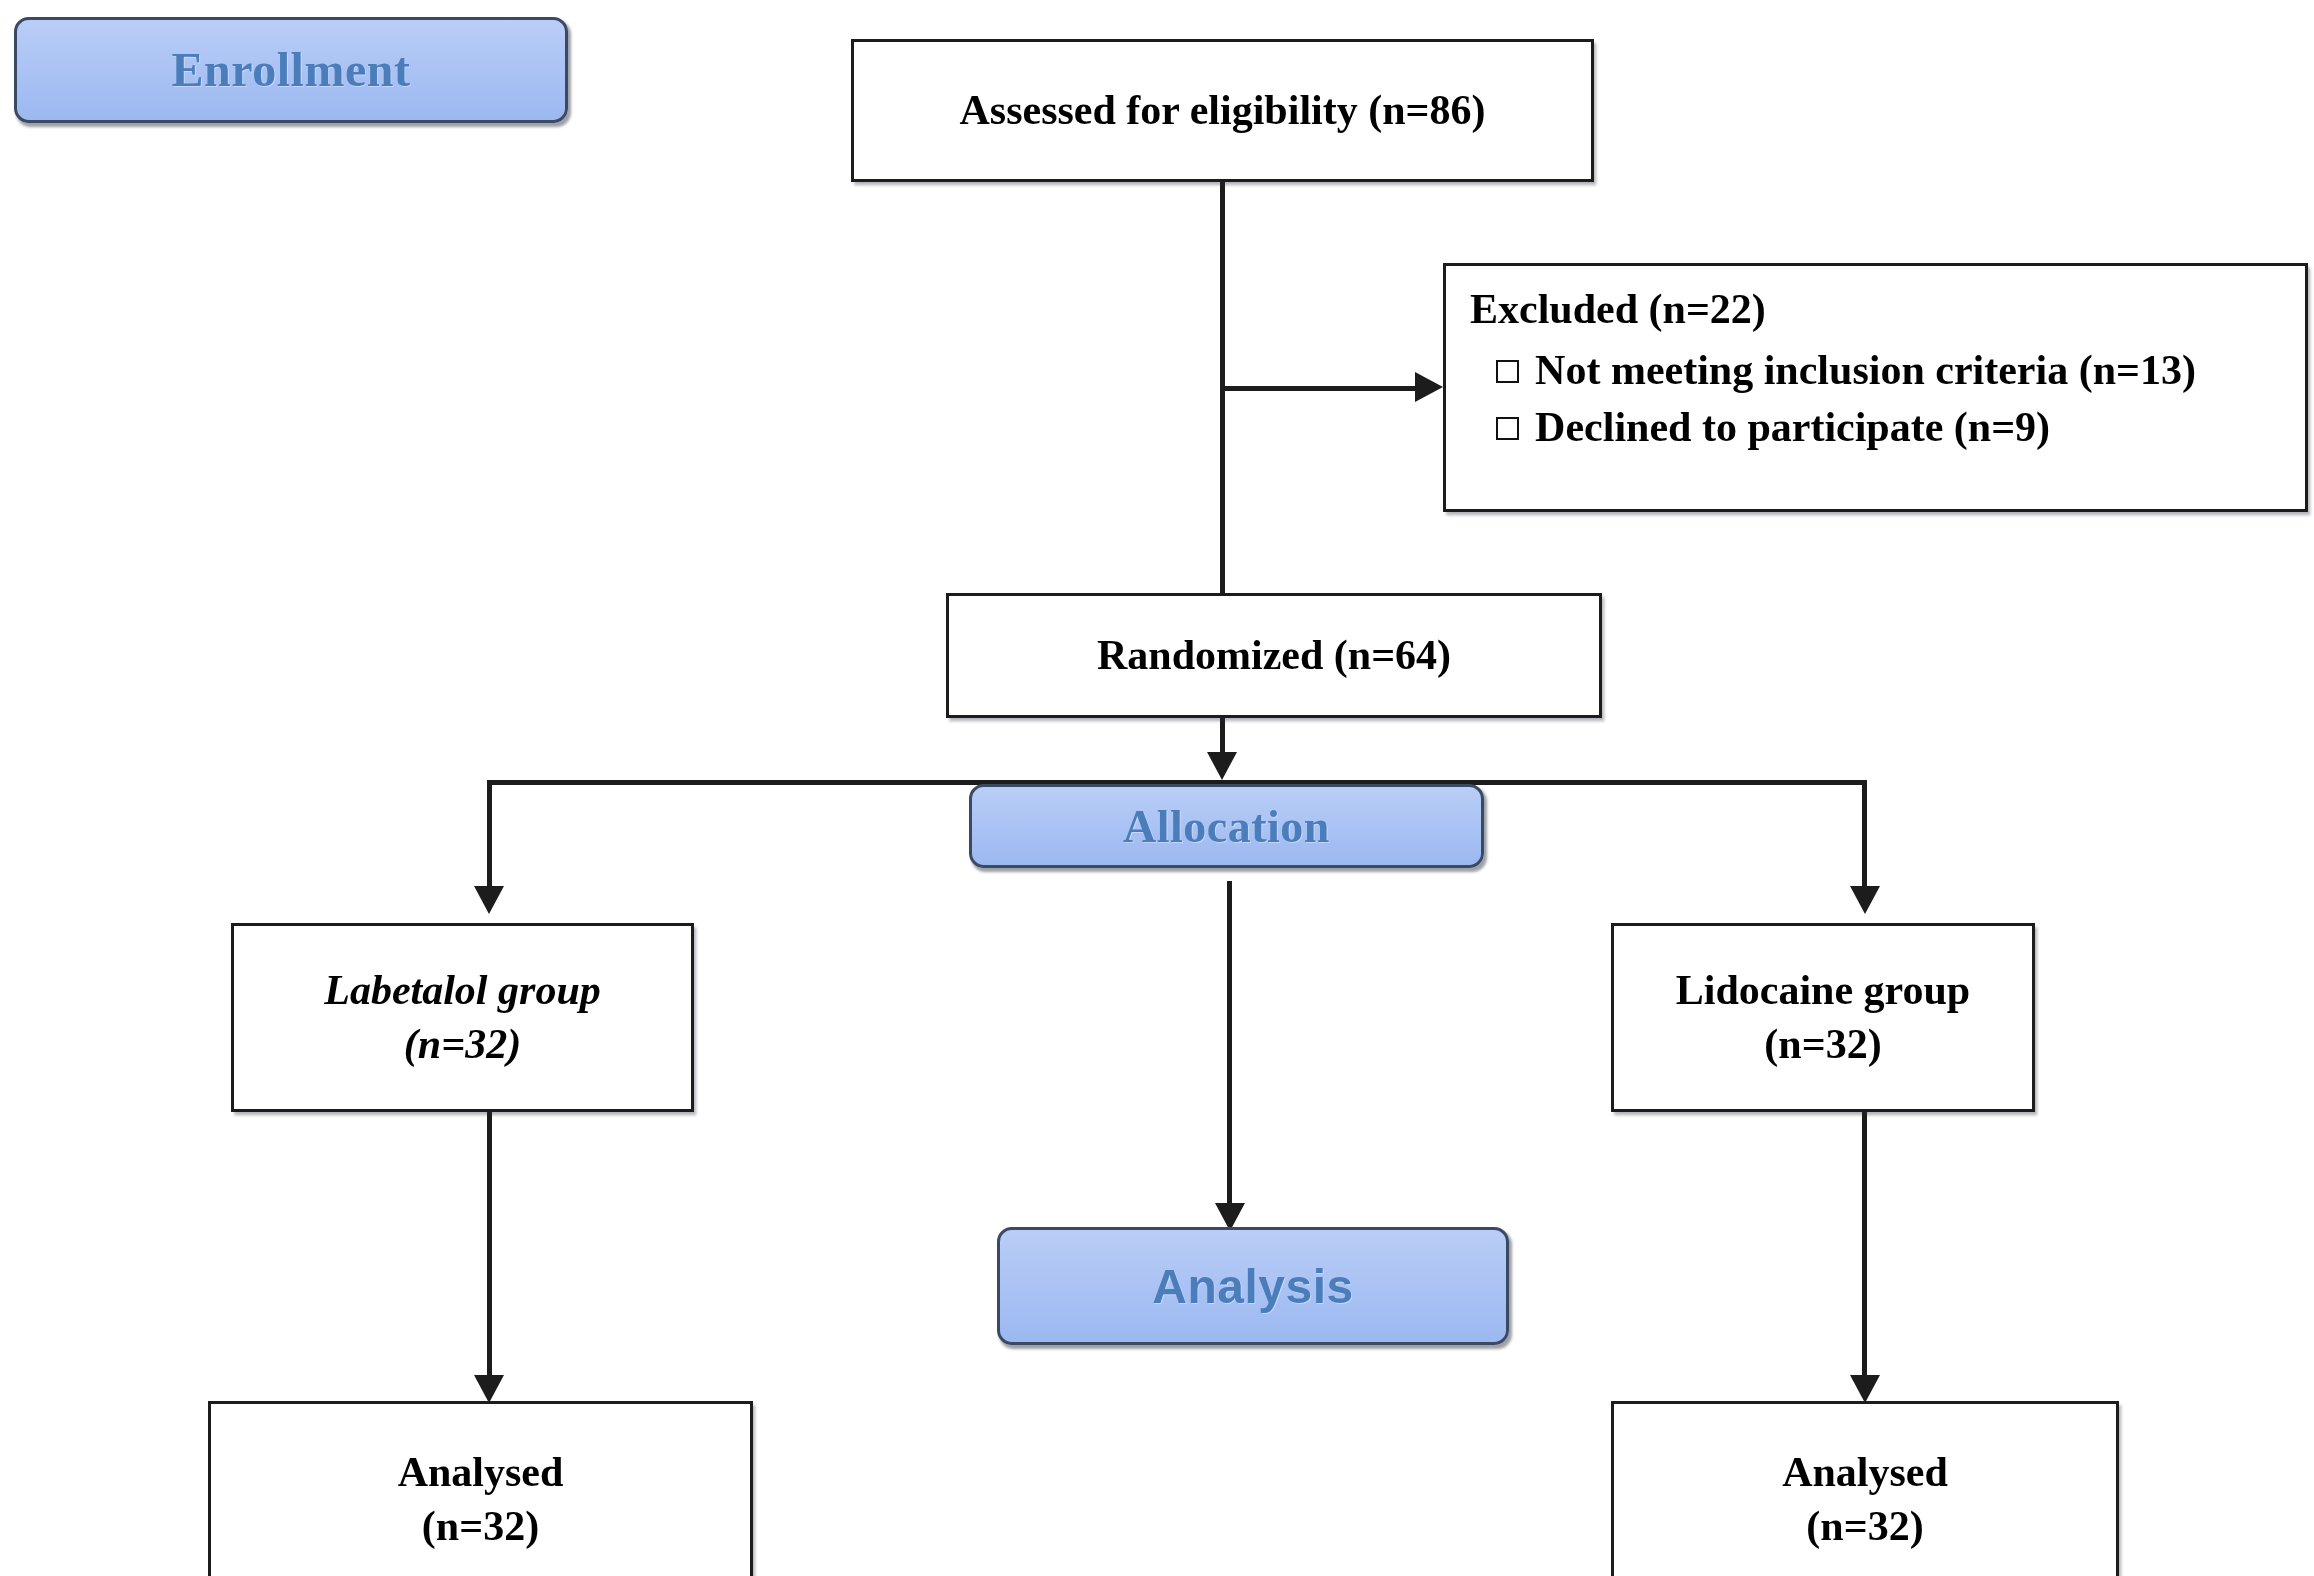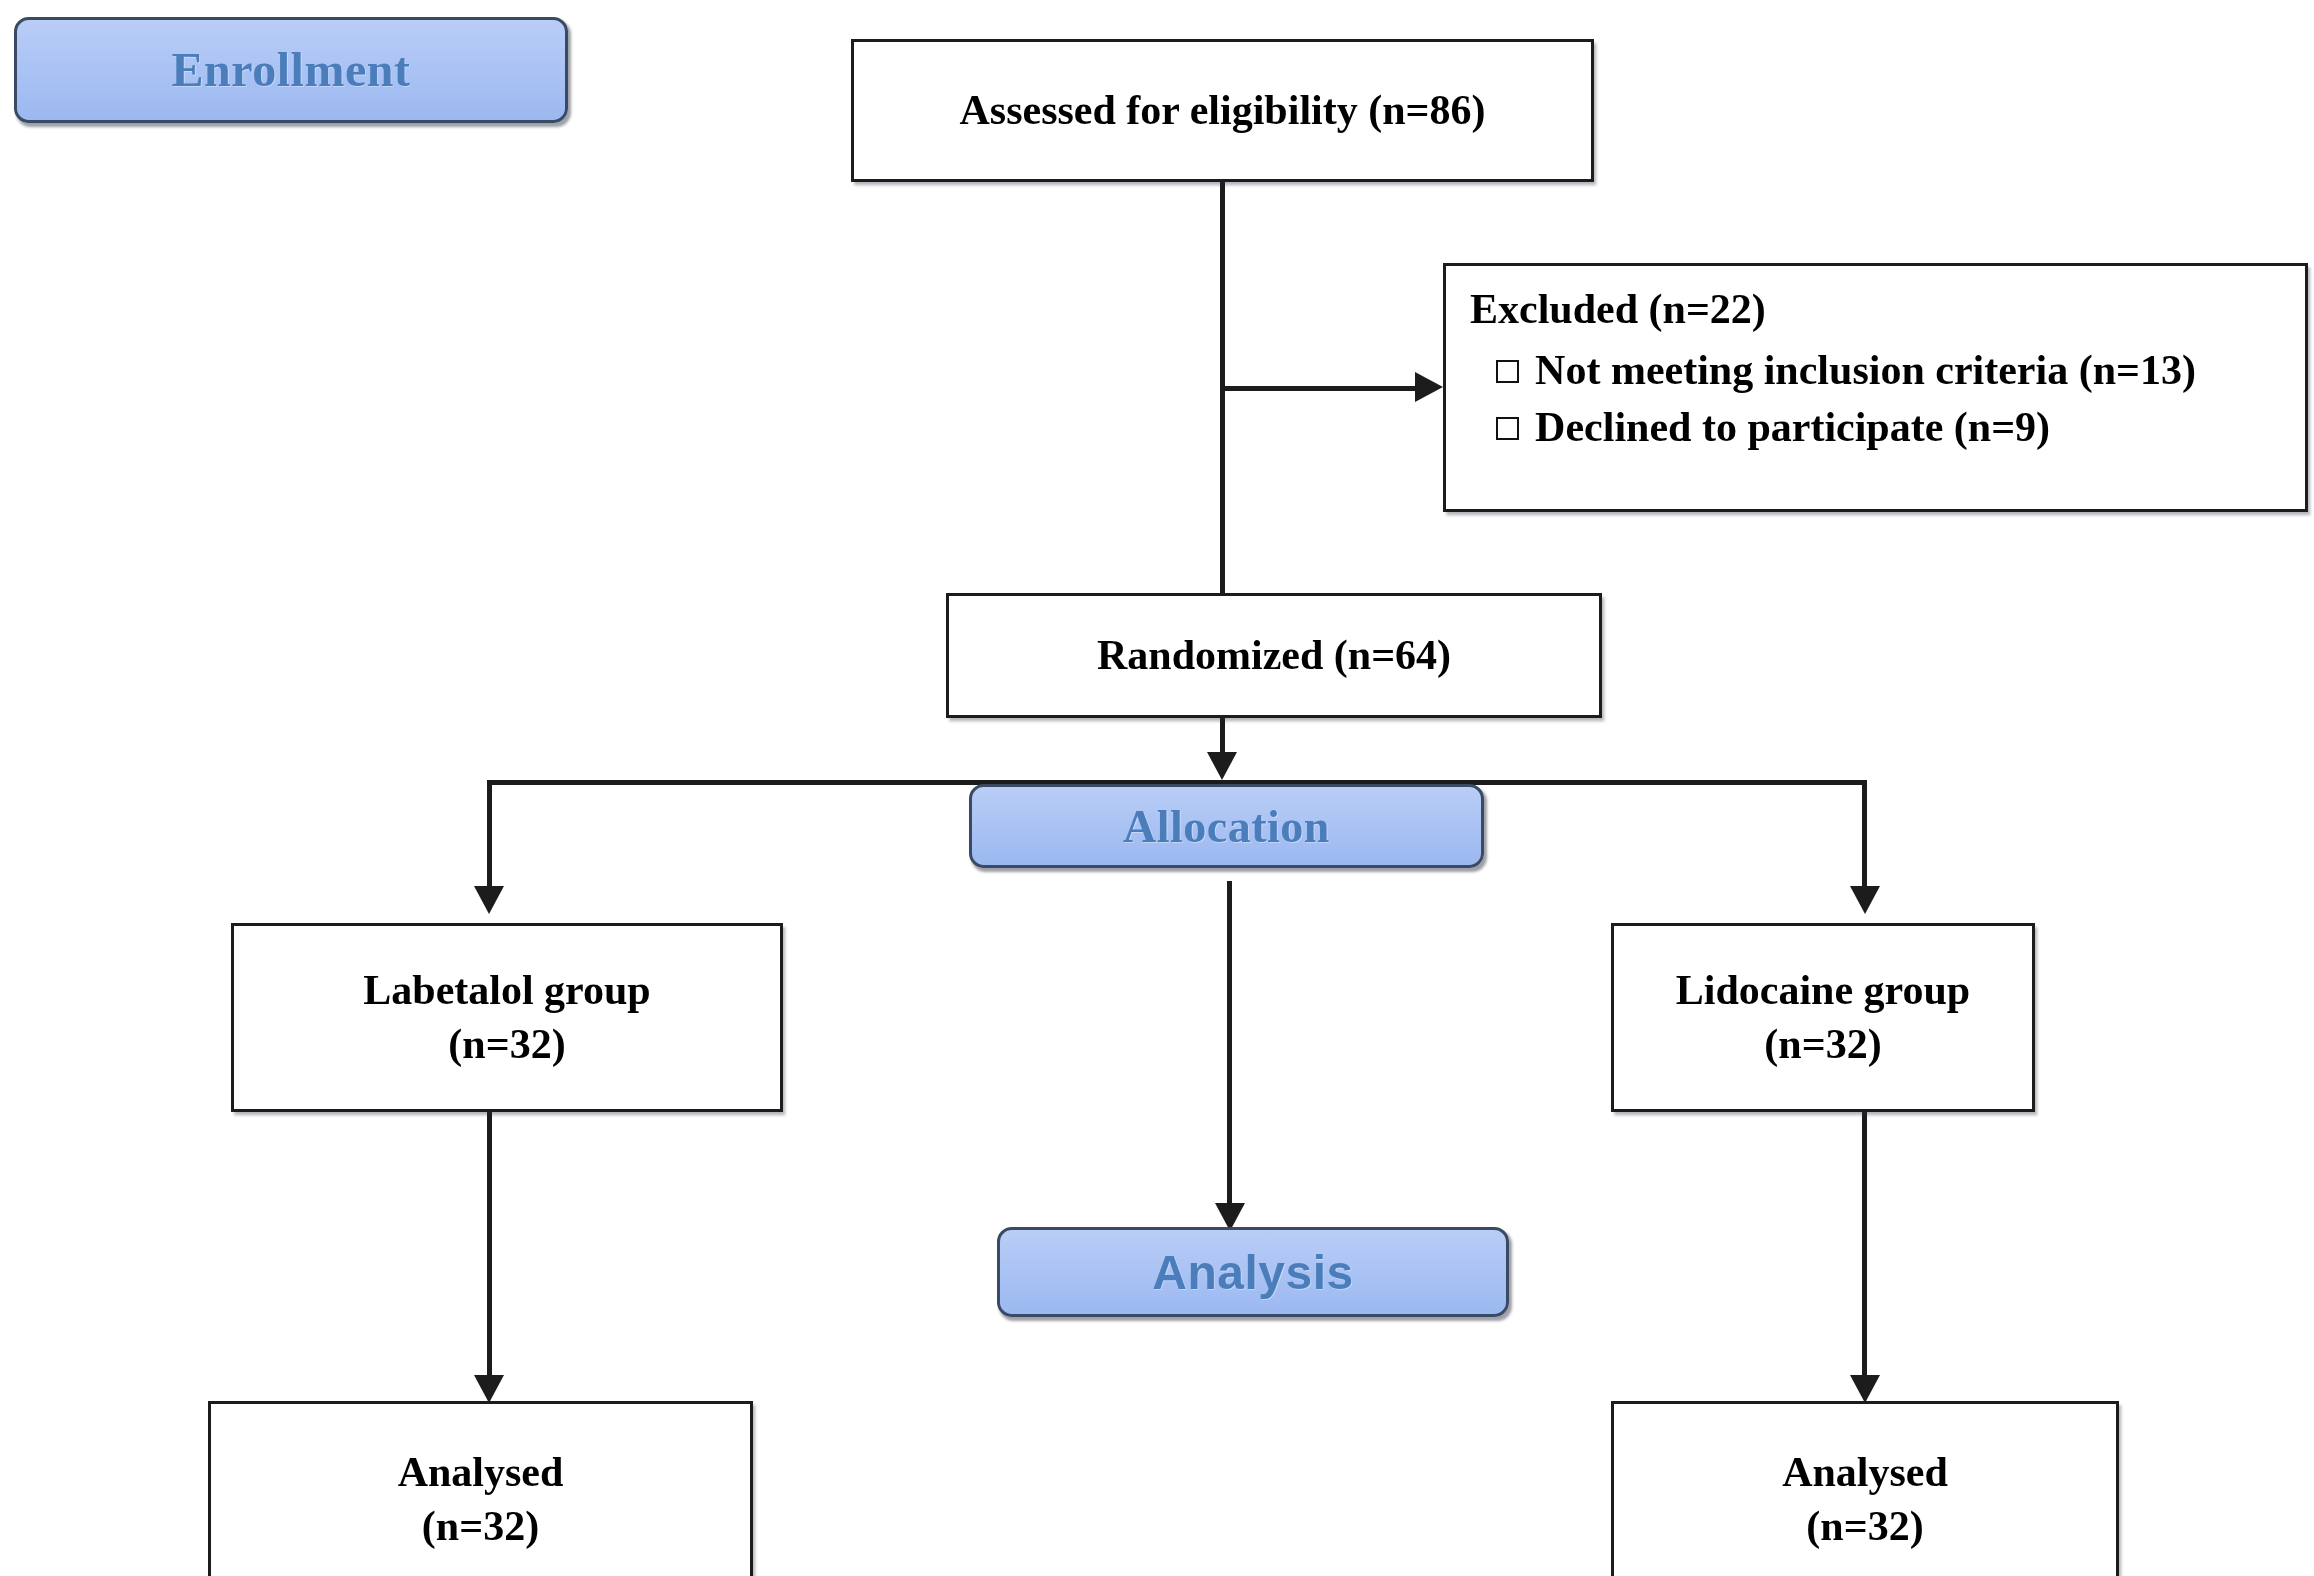--- a/index.html
+++ b/index.html
@@ -173,41 +173,41 @@
   <div class="vline" style="left:1862px; top:780px; height:111px;"></div>
   <div class="arrow-down" style="left:1850px; top:886px;"></div>
 
   <div class="vline" style="left:1227px; top:881px; height:337px;"></div>
   <div class="arrow-down" style="left:1215px; top:1203px;"></div>
 
   <div class="banner" style="left:969px; top:784px; width:515px; height:84px;">
     <span class="banner-label fs-banner-md">Allocation</span>
   </div>
 
-  <div class="box" style="left:231px; top:923px; width:552px; height:189px;">
+  <div class="box" style="left:231px; top:923px; width:463px; height:189px;font-style:italic;">
     <span class="box-text fs-box">
       <span class="line">Labetalol group</span>
       <span class="line">(n=32)</span>
     </span>
   </div>
 
   <div class="box" style="left:1611px; top:923px; width:424px; height:189px;">
     <span class="box-text fs-box">
       <span class="line">Lidocaine group</span>
       <span class="line">(n=32)</span>
     </span>
   </div>
 
   <div class="vline" style="left:487px; top:1112px; height:268px;"></div>
   <div class="arrow-down" style="left:474px; top:1375px;"></div>
 
   <div class="vline" style="left:1862px; top:1112px; height:268px;"></div>
   <div class="arrow-down" style="left:1850px; top:1375px;"></div>
 
-  <div class="banner" style="left:997px; top:1227px; width:512px; height:90px;">
+  <div class="banner" style="left:997px; top:1227px; width:512px; height:118px;">
     <span class="banner-label fs-banner-lg sans">Analysis</span>
   </div>
 
   <div class="box" style="left:208px; top:1401px; width:545px; height:198px;">
     <span class="box-text fs-box">
       <span class="line">Analysed</span>
       <span class="line">(n=32)</span>
     </span>
   </div>
 

